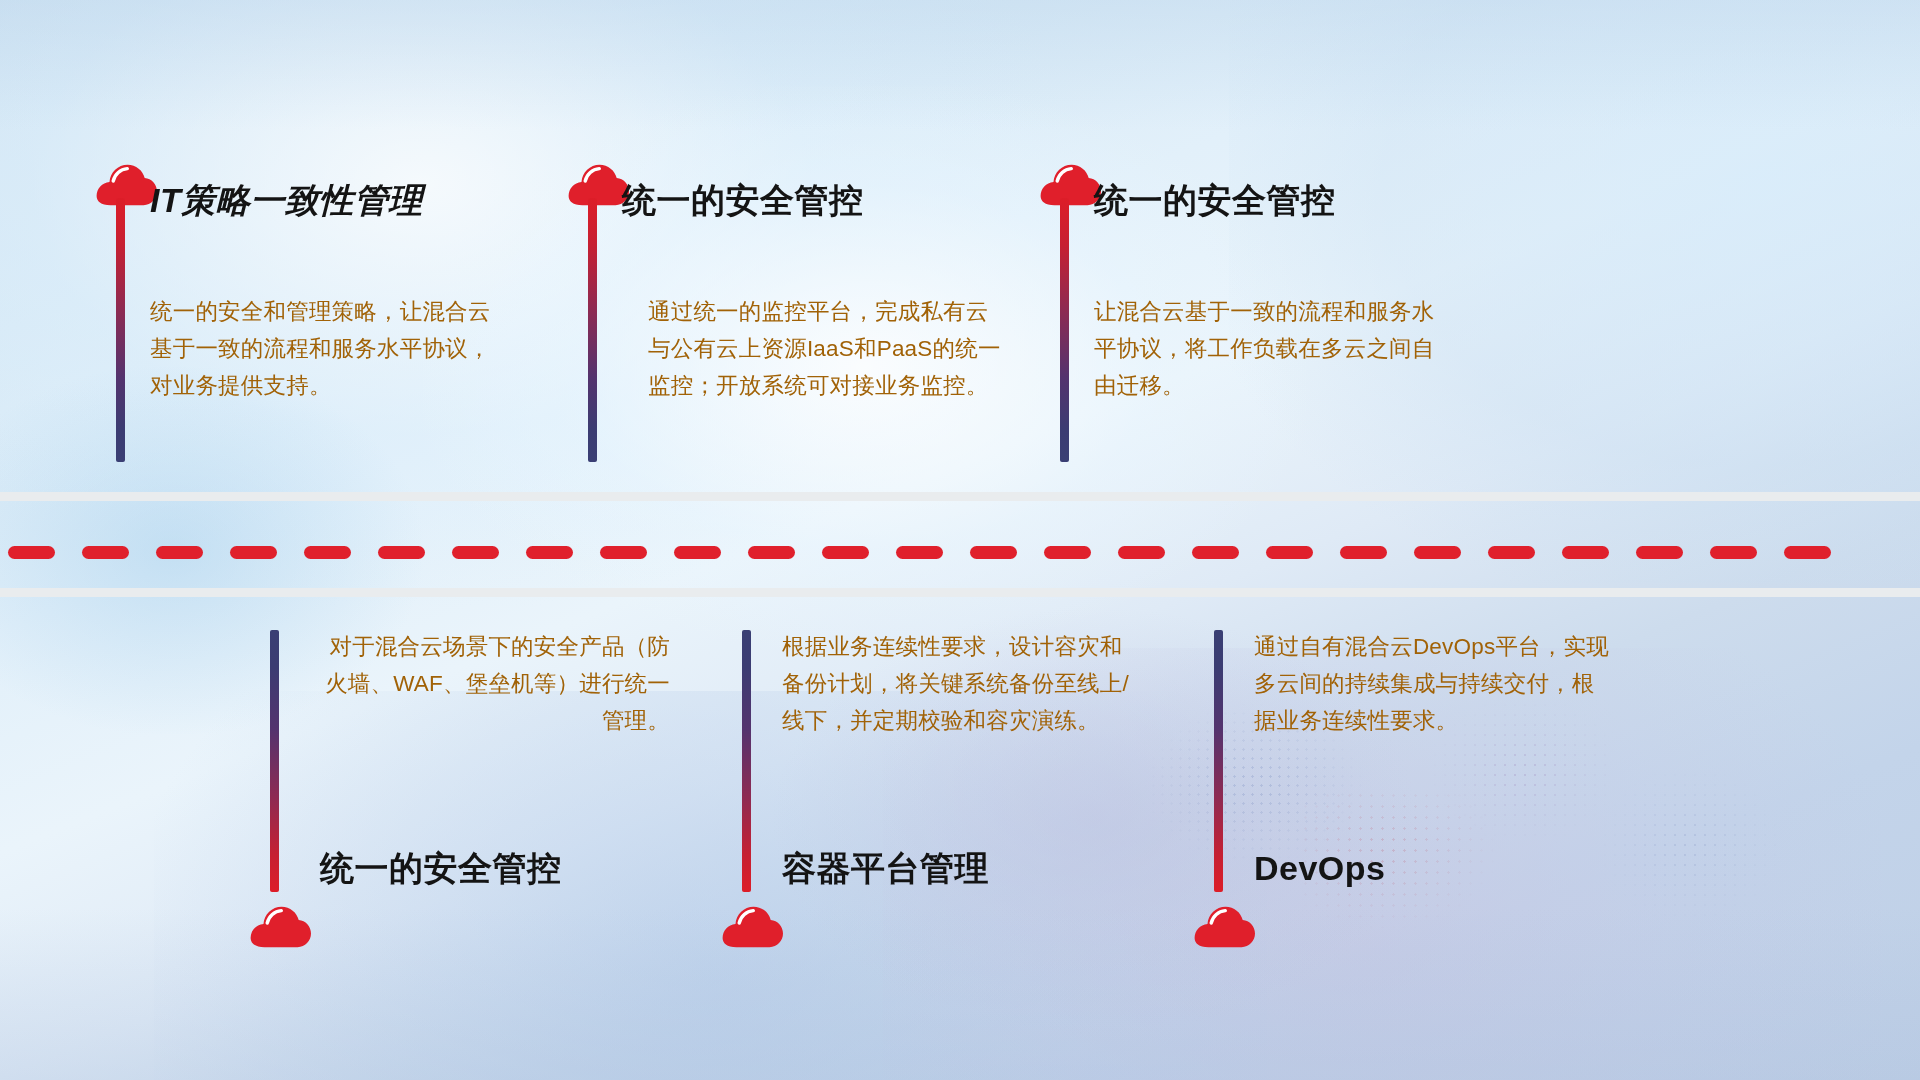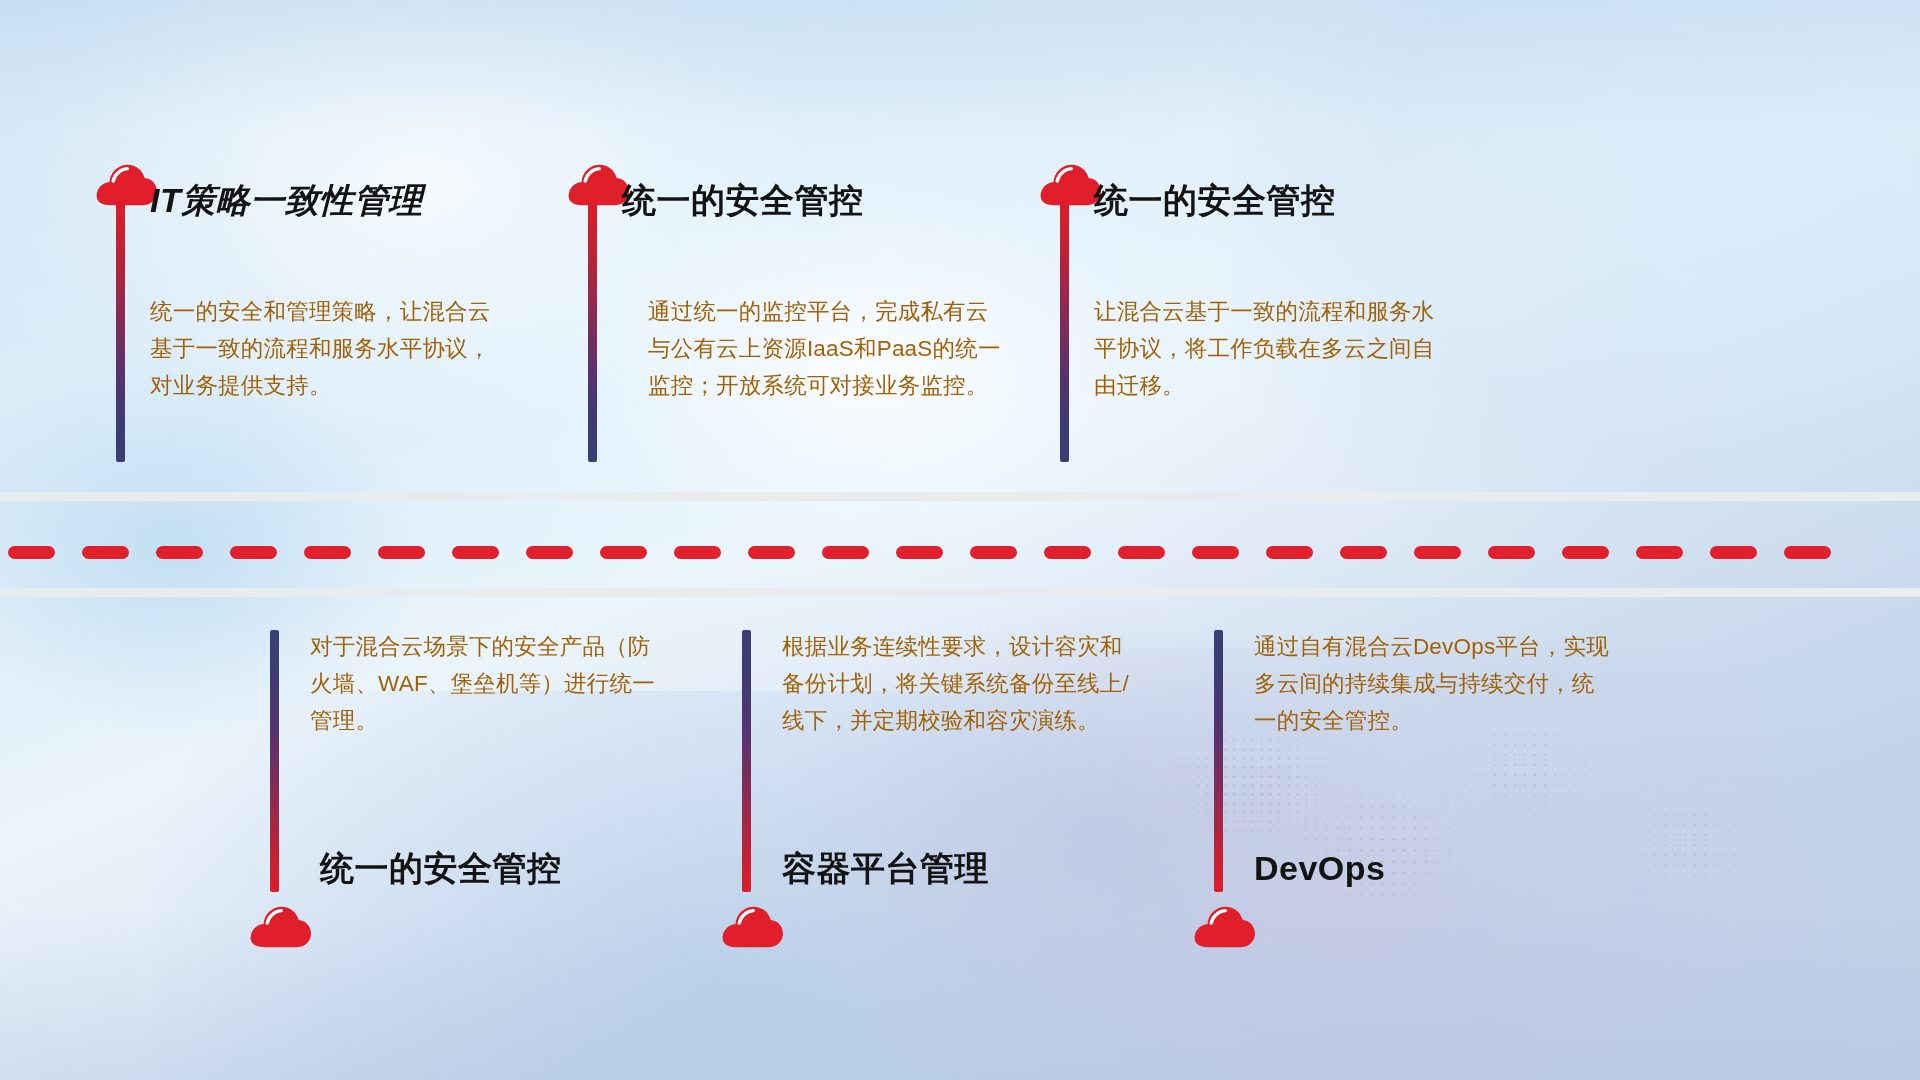--- a/index.html
+++ b/index.html
@@ -152,41 +152,41 @@
       <path d="M14.5 45.2h33.1c7.4 0 13.4-6.1 13.4-13.6 0-7.1-5.4-13-12.3-13.5C47 10.6 40 4.7 31.6 4.7 22 4.7 14.1 12.3 13.5 21.9 6.1 22.5.6 28.6.6 36c0 5.1 4.2 9.2 13.9 9.2z" fill="#e01f2b"></path>
       <path d="M17.2 21.0c1.6-6.9 7.2-11.8 14.1-12.4" fill="none" stroke="#ffffff" stroke-width="3.4" stroke-linecap="round"></path>
     </svg>
     <div class="stem stem-down"></div>
     <h2 class="title" style="left:54px;top:20px;">统一的安全管控</h2>
     <p class="body" style="left:54px;top:133px;width:360px;">让混合云基于一致的流程和服务水平协议，将工作负载在多云之间自由迁移。</p>
   </div>
 
   <div class="col col-bottom" style="left:250px;top:630px;width:430px;">
     <div class="stem stem-up" style="top:0;"></div>
-    <p class="body" style="left:60px;top:-2px;width:360px;text-align:left;">对于混合云场景下的安全产品（防火墙、WAF、堡垒机等）进行统一管理。</p>
+    <p class="body" style="left:60px;top:-2px;width:360px;text-align:right;">对于混合云场景下的安全产品（防火墙、WAF、堡垒机等）进行统一管理。</p>
     <h2 class="title" style="left:70px;top:218px;">统一的安全管控</h2>
     <svg class="cloud-b" style="top:272px;" viewBox="0 0 62 46">
       <path d="M14.5 45.2h33.1c7.4 0 13.4-6.1 13.4-13.6 0-7.1-5.4-13-12.3-13.5C47 10.6 40 4.7 31.6 4.7 22 4.7 14.1 12.3 13.5 21.9 6.1 22.5.6 28.6.6 36c0 5.1 4.2 9.2 13.9 9.2z" fill="#e01f2b"></path>
       <path d="M17.2 21.0c1.6-6.9 7.2-11.8 14.1-12.4" fill="none" stroke="#ffffff" stroke-width="3.4" stroke-linecap="round"></path>
     </svg>
   </div>
 
   <div class="col col-bottom" style="left:722px;top:630px;width:430px;">
     <div class="stem stem-up" style="top:0;"></div>
     <p class="body" style="left:60px;top:-2px;width:360px;">根据业务连续性要求，设计容灾和备份计划，将关键系统备份至线上/线下，并定期校验和容灾演练。</p>
     <h2 class="title" style="left:60px;top:218px;">容器平台管理</h2>
     <svg class="cloud-b" style="top:272px;" viewBox="0 0 62 46">
       <path d="M14.5 45.2h33.1c7.4 0 13.4-6.1 13.4-13.6 0-7.1-5.4-13-12.3-13.5C47 10.6 40 4.7 31.6 4.7 22 4.7 14.1 12.3 13.5 21.9 6.1 22.5.6 28.6.6 36c0 5.1 4.2 9.2 13.9 9.2z" fill="#e01f2b"></path>
       <path d="M17.2 21.0c1.6-6.9 7.2-11.8 14.1-12.4" fill="none" stroke="#ffffff" stroke-width="3.4" stroke-linecap="round"></path>
     </svg>
   </div>
 
   <div class="col col-bottom" style="left:1194px;top:630px;width:430px;">
     <div class="stem stem-up" style="top:0;"></div>
-    <p class="body" style="left:60px;top:-2px;width:360px;">通过自有混合云DevOps平台，实现多云间的持续集成与持续交付，统一的安全管控。</p>
+    <p class="body" style="left:60px;top:-2px;width:360px;">通过自有混合云DevOps平台，实现多云间的持续集成与持续交付，根据业务连续性要求。</p>
     <h2 class="title" style="left:60px;top:218px;">DevOps</h2>
     <svg class="cloud-b" style="top:272px;" viewBox="0 0 62 46">
       <path d="M14.5 45.2h33.1c7.4 0 13.4-6.1 13.4-13.6 0-7.1-5.4-13-12.3-13.5C47 10.6 40 4.7 31.6 4.7 22 4.7 14.1 12.3 13.5 21.9 6.1 22.5.6 28.6.6 36c0 5.1 4.2 9.2 13.9 9.2z" fill="#e01f2b"></path>
       <path d="M17.2 21.0c1.6-6.9 7.2-11.8 14.1-12.4" fill="none" stroke="#ffffff" stroke-width="3.4" stroke-linecap="round"></path>
     </svg>
   </div>
 
 </div>
 
 </body></html>

